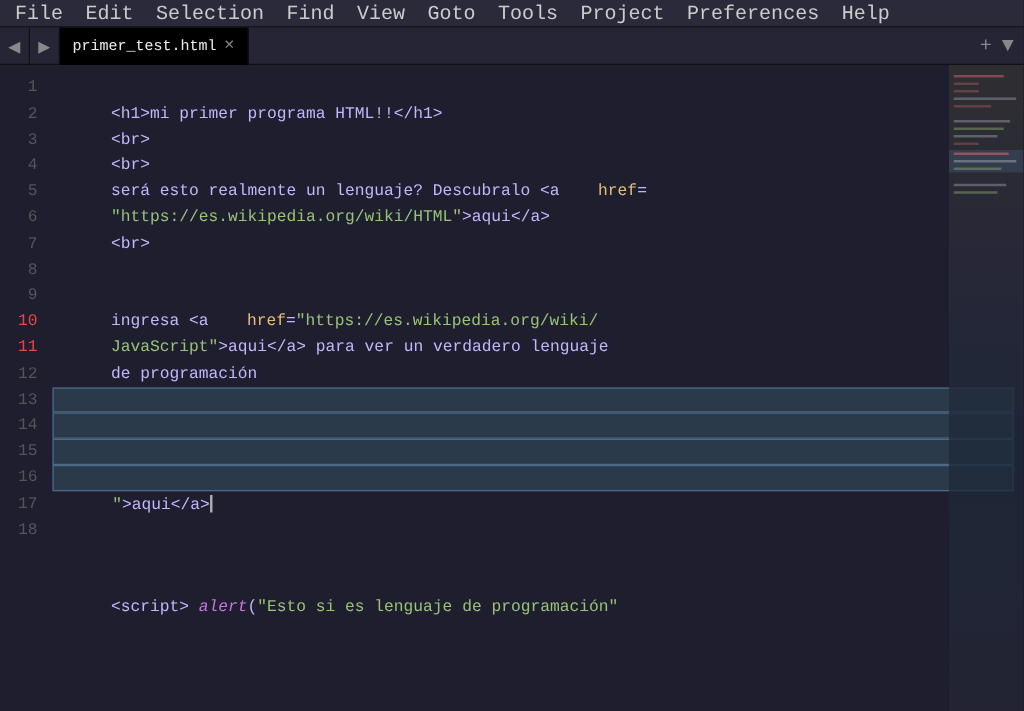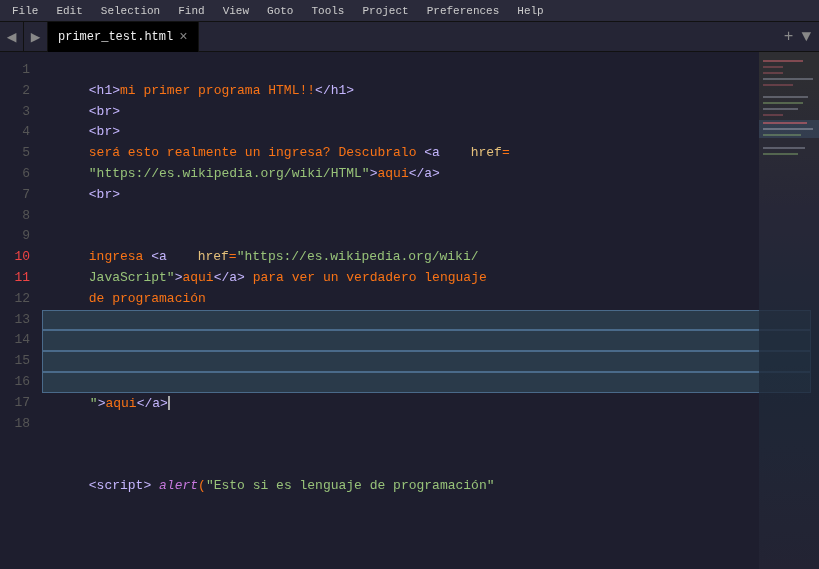--- a/index.html
+++ b/index.html
@@ -11,21 +11,21 @@
       align-items: center;
       background: #2a2a3a;
       height: 22px;
       padding: 0 4px;
       gap: 2px;
       border-bottom: 1px solid #111;
     }
     .menubar-item {
       color: #ccc;
       padding: 2px 8px;
-      font-size: 11px;
+      font-size: 16px;
       cursor: pointer;
       border-radius: 3px;
     }
 
     
     .tabbar {
       display: flex;
       align-items: center;
       background: #252535;
       height: 30px;
@@ -129,21 +129,21 @@
     .code-line.highlighted {
       background: #2a3a4a;
       border: 1.5px solid #4a6a8a;
       box-sizing: border-box;
     }
 
     
     .tag { color: #c4b5fd; }
     .attr { color: #e5c07b; padding-left: 23px; }
     .string { color: #98c379; }
-    .plain { color: #f97316; }
+    .plain { color: #c4b5fd; }
     .keyword { color: #c678dd; font-style: italic; }
     .cursor {
       display: inline-block;
       width: 2px;
       height: 14px;
       background: #aaa;
       vertical-align: middle;
       animation: blink 1s step-end infinite;
     }
     @keyframes blink { 50% { opacity: 0; } }
@@ -208,21 +208,21 @@
 
     <div class="code-line">
       <span class="tag">&lt;br&gt;</span>
     </div>
 
     <div class="code-line">
       <span class="tag">&lt;br&gt;</span>
     </div>
 
     <div class="code-line">
-      <span class="plain">será esto realmente un ingresa? Descubralo </span><span class="tag">&lt;a </span><span class="attr">href</span><span class="plain">=</span>
+      <span class="plain">será esto realmente un lenguaje? Descubralo </span><span class="tag">&lt;a </span><span class="attr">href</span><span class="plain">=</span>
     </div>
 
     <div class="code-line">
       <span class="string">"https://es.wikipedia.org/wiki/HTML"</span><span class="tag">&gt;</span><span class="plain">aqui</span><span class="tag">&lt;/a&gt;</span>
     </div>
 
     <div class="code-line">
       <span class="tag">&lt;br&gt;</span>
     </div>
 

